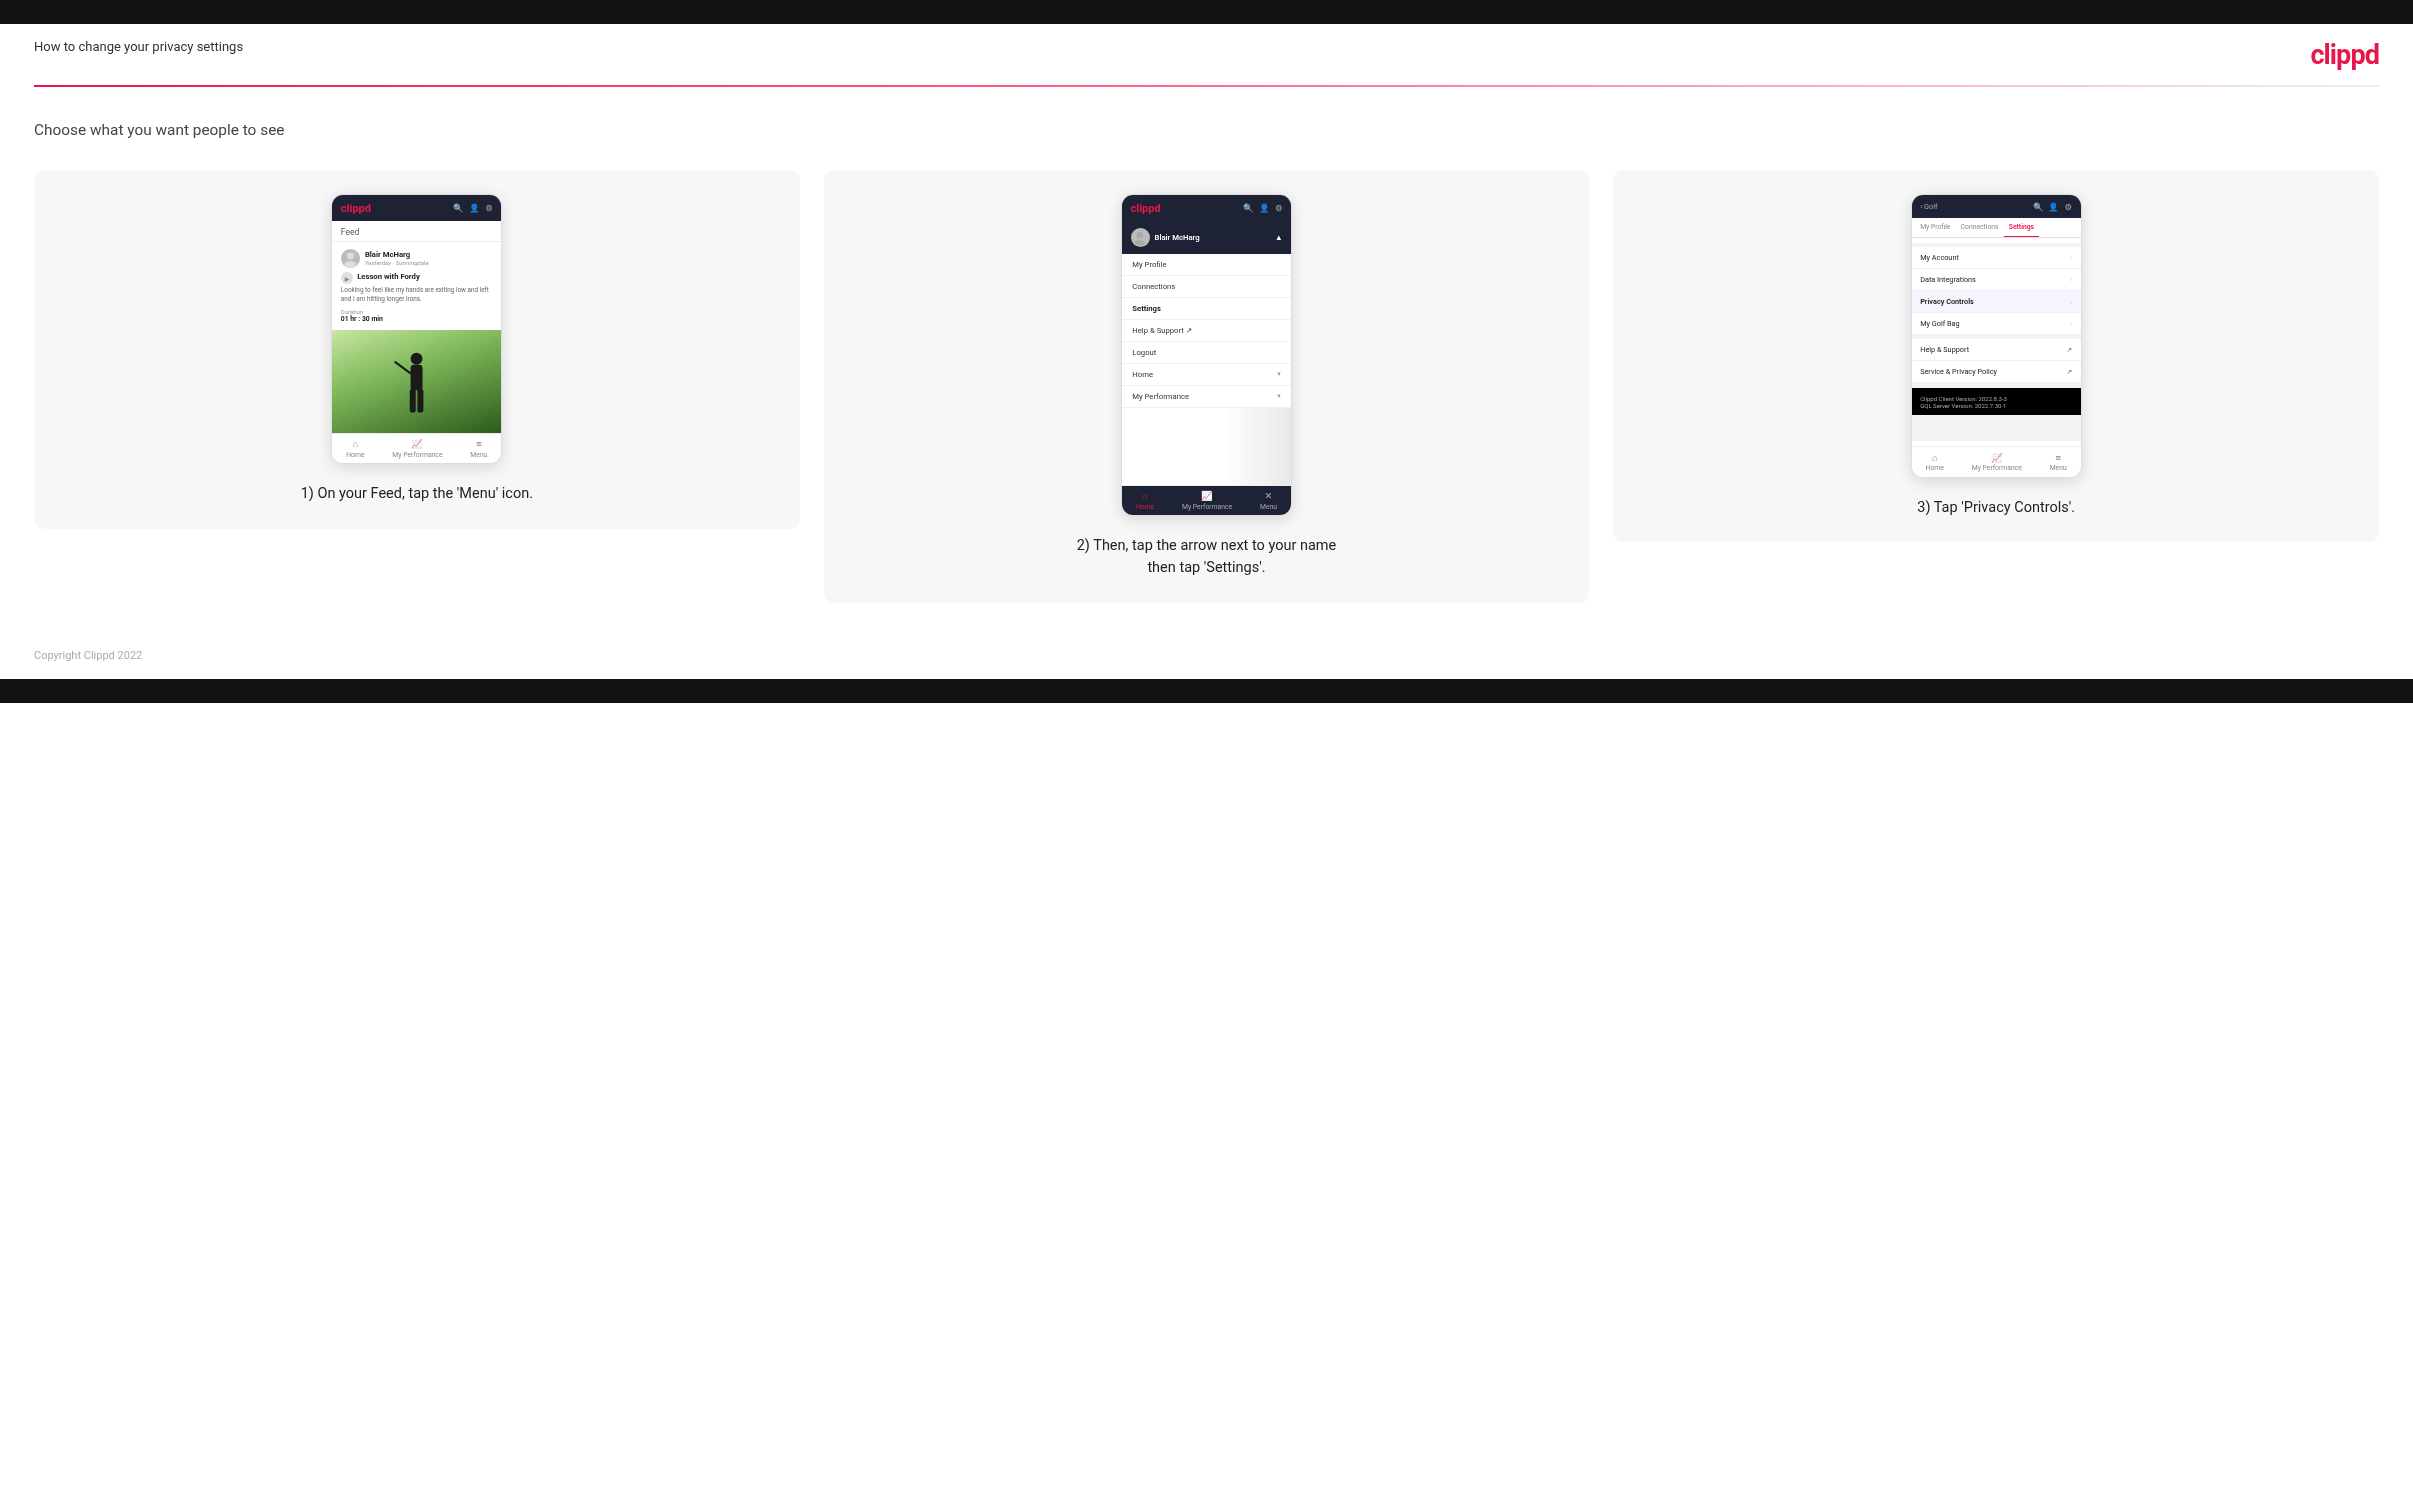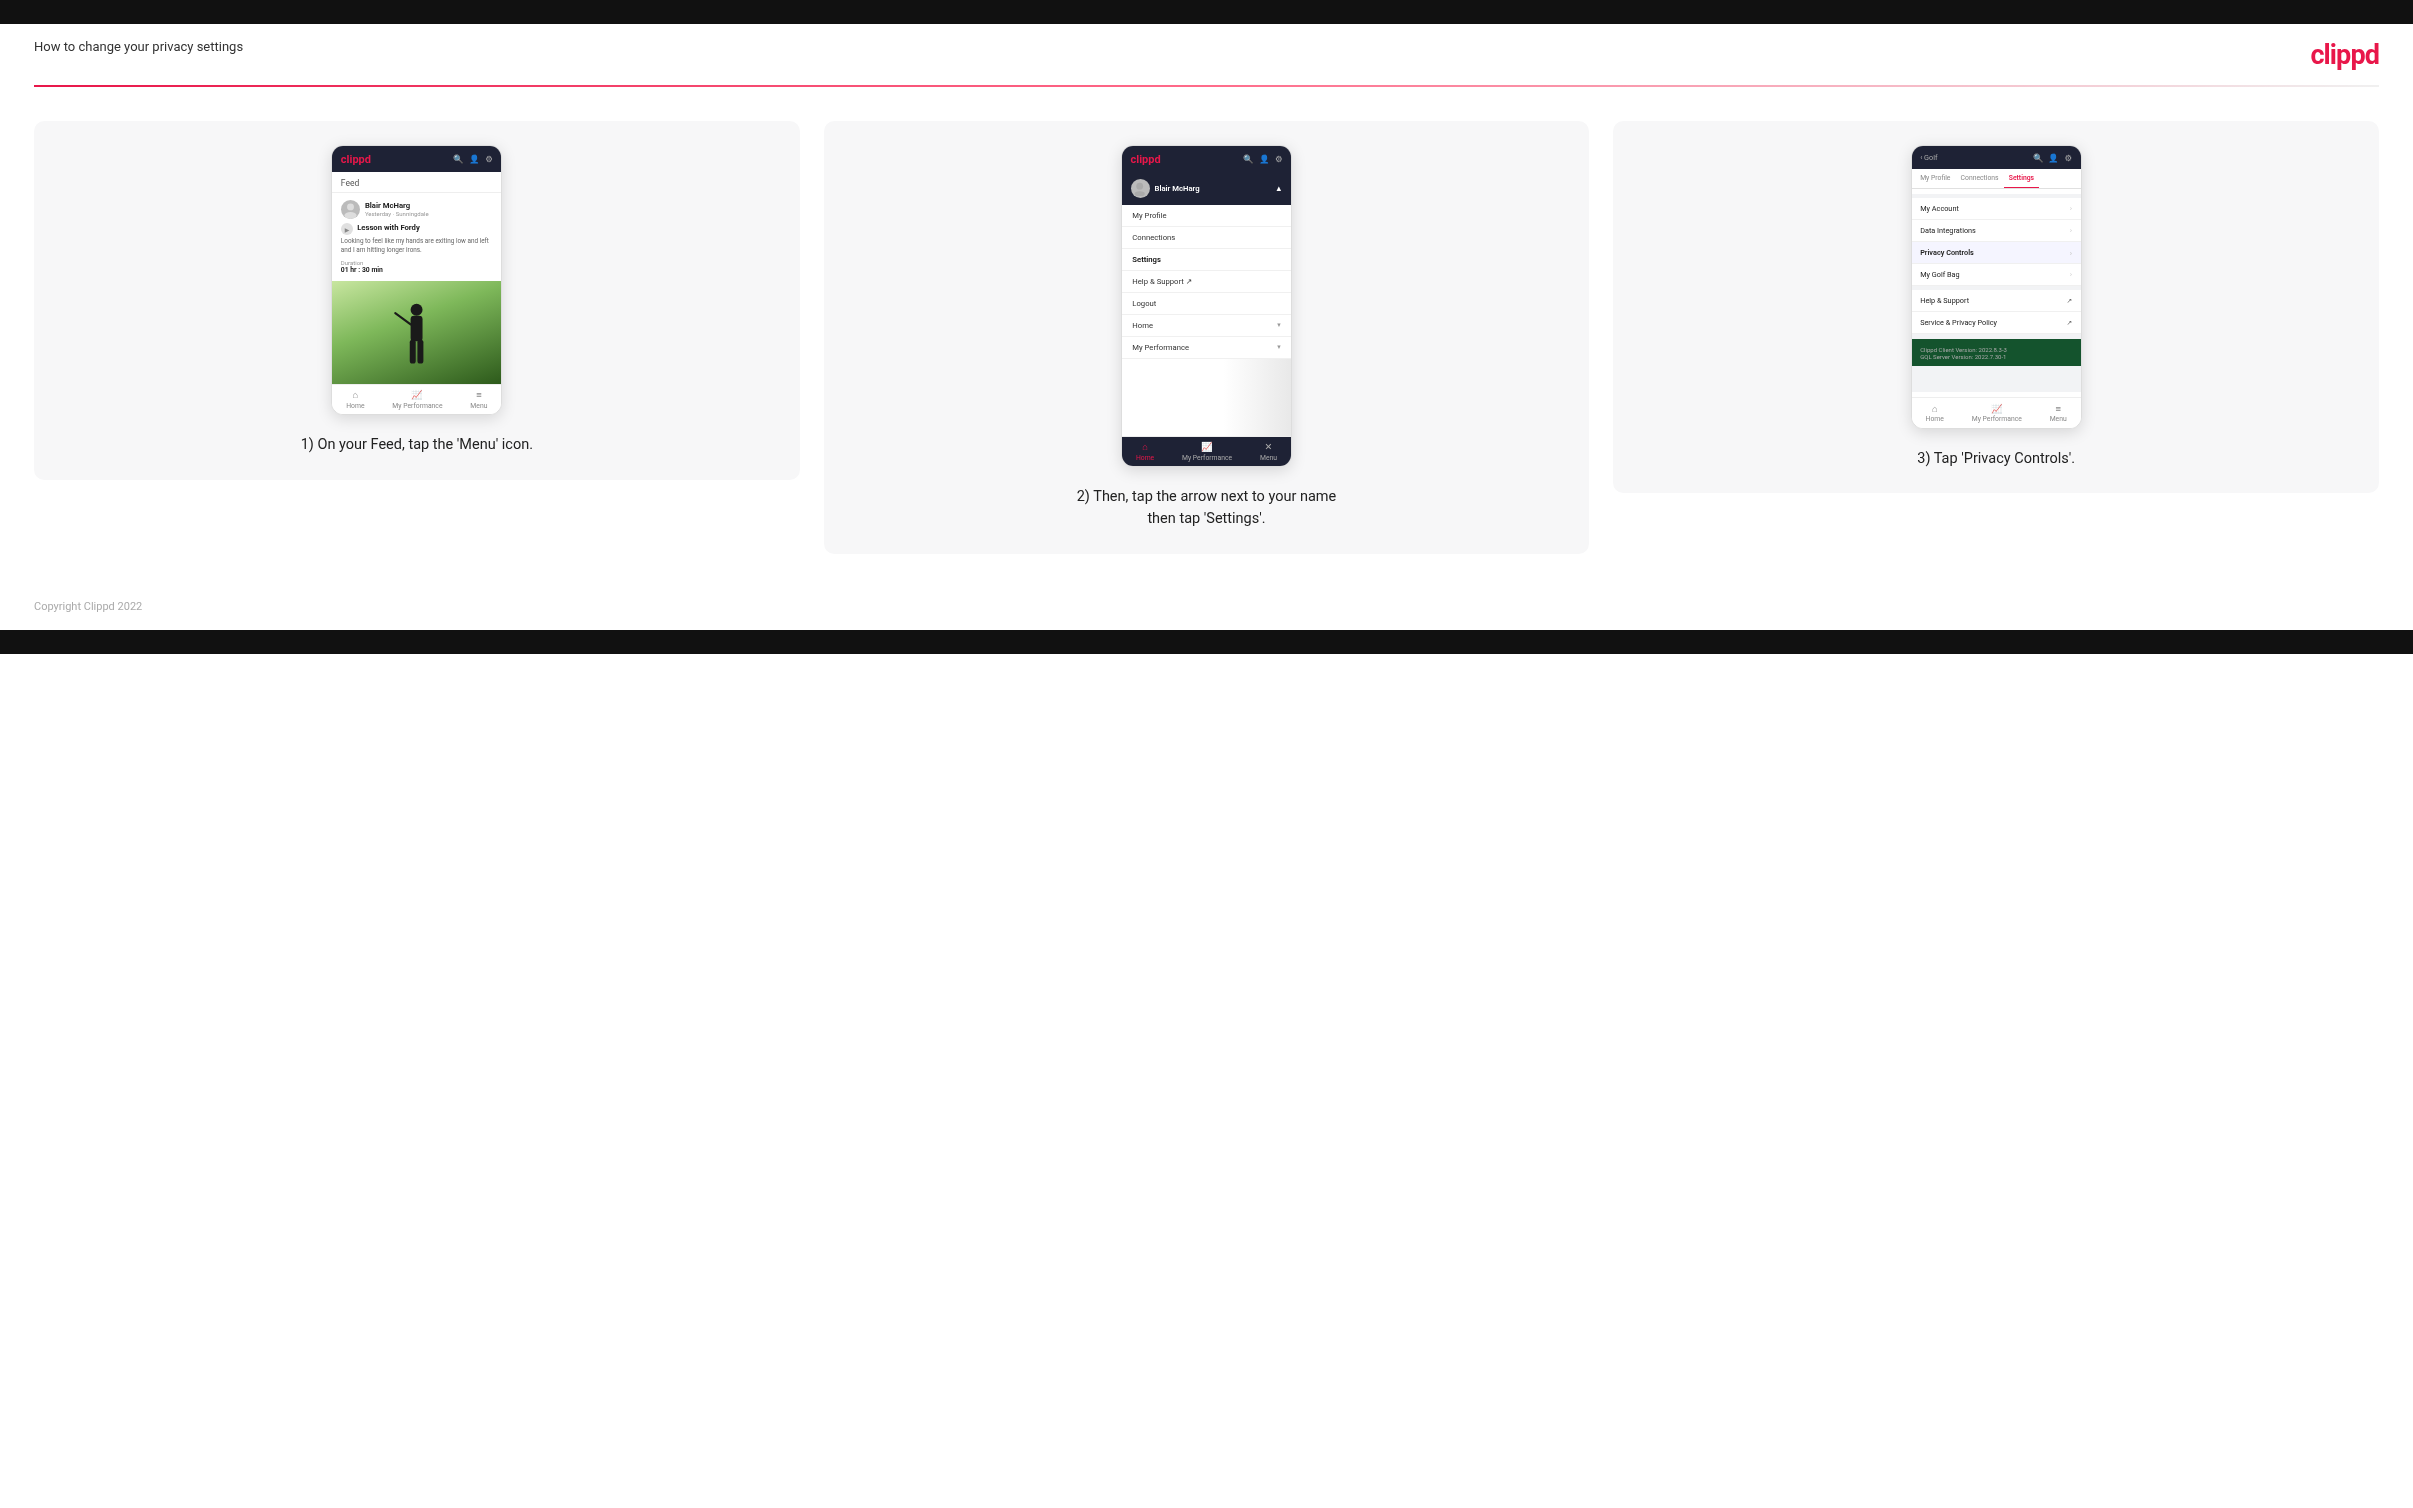--- a/index.html
+++ b/index.html
@@ -247,21 +247,21 @@
       border-bottom: 0.9px solid #f0f0f0;
       font-size: 7.7px;
       color: #333;
     }
     .chevron-down-small {
       font-size: 6.8px;
       color: #999;
     }
     
     .settings-screen {
-      background: #14532d;
+      background: #000000;
     }
     .settings-nav {
       background: #1e2235;
       display: flex;
       align-items: center;
       justify-content: space-between;
       padding: 6.8px 8.5px;
     }
     .back-btn {
       font-size: 7.3px;
@@ -340,20 +340,21 @@
 
 <div class="top-bar"></div>
 
 <div class="header">
   <span class="header-title">How to change your privacy settings</span>
   <span class="logo">clippd</span>
 </div>
 <div class="divider"></div>
 
 <div class="main">
+  <div class="page-subheading">Choose what you want people to see</div>
 
   <div class="steps">
 
     <div class="step-card">
       <div class="phone">
 
         <div class="phone-nav">
           <span class="phone-logo">clippd</span>
           <div class="phone-nav-icons">
             <span style="color:#aaa;font-size:8.5px;">🔍</span>

